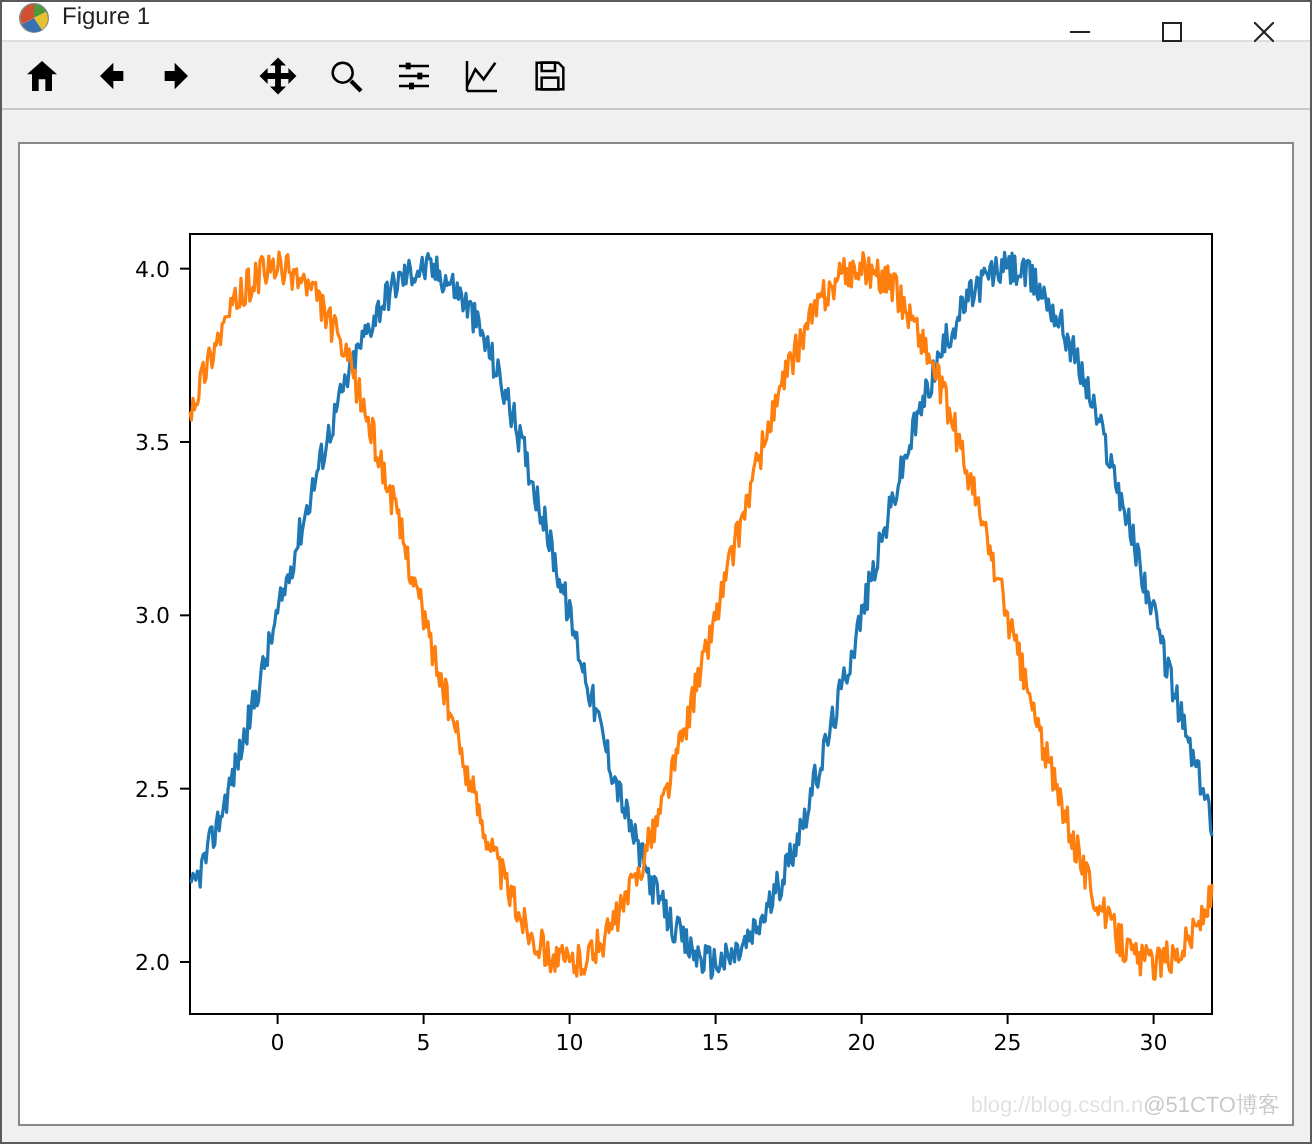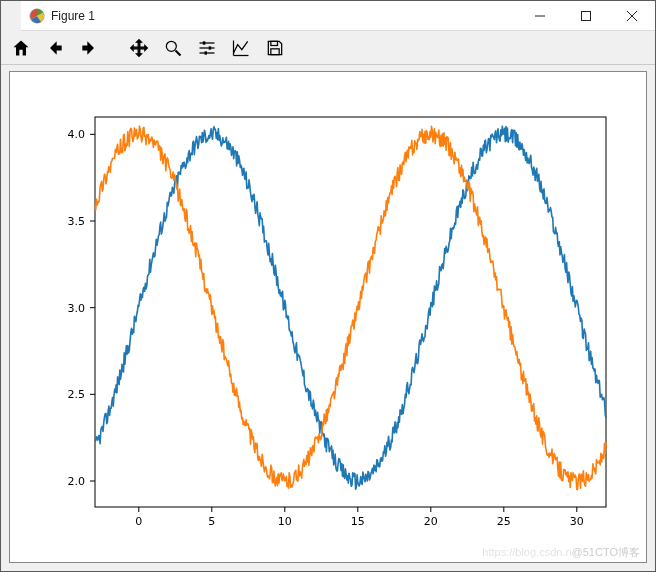--- a/index.html
+++ b/index.html
@@ -1,18 +1,18 @@
 <!DOCTYPE html>
 <html><head>
 <meta charset="utf-8">
 <style>
   html,body{margin:0;padding:0;font-family:"Segoe UI",Arial,sans-serif;font-size:12px;background:#1a1a1a;}
   .window{width:656px;height:572px;box-sizing:border-box;background:#f0f0f0;border:1px solid #5a5a5a;position:relative;}
   
-  .titlebar{height:30px;background:#fff;display:flex;align-items:center;padding:0 0 0 8px;border-bottom:1px solid #ddd;box-sizing:border-box;margin-left:20px;}
+  .titlebar{height:20px;background:#fff;display:flex;align-items:flex-start;padding:0 0 0 8px;border-bottom:1px solid #ddd;box-sizing:border-box;}
   .titlebar .app-icon{width:16px;height:16px;margin-right:6px;}
   .titlebar .title{flex:0 0 auto;color:#222;font-size:12px;}
   .titlebar .spacer{flex:1 1 auto;}
   .win-btn{width:46px;height:30px;display:flex;align-items:center;justify-content:center;color:#222;}
   .win-btn svg{width:10px;height:10px;}
   
   .toolbar{height:34px;background:#f0f0f0;display:flex;align-items:center;padding:0 8px;gap:10px;border-bottom:1px solid #c9c9c9;box-sizing:border-box;}
   .tool{width:24px;height:24px;display:flex;align-items:center;justify-content:center;color:#000;}
   .tool svg{width:20px;height:20px;stroke:#000;fill:none;stroke-width:1.5;}
   .tool.fill svg{fill:#000;stroke:none;}
@@ -163,17 +163,17 @@
           <text x="75" y="152.99999999999997" text-anchor="end">3.5</text>
         </g>
         <g class="tick">
           <line x1="85" y1="62.33333333333327" x2="80" y2="62.33333333333327"></line>
           <text x="75" y="66.33333333333327" text-anchor="end">4.0</text>
         </g>
         <path class="series" stroke="#1f77b4" d="M85.0 369.2 L85.7 368.8 L86.5 364.7 L87.2 366.3 L87.9 368.1 L88.7 363.6 L89.4 364.0 L90.1 371.6 L90.8 358.5 L91.6 355.3 L92.3 354.6 L93.0 359.4 L93.8 350.1 L94.5 344.6 L95.2 341.7 L96.0 341.4 L96.7 351.7 L97.4 350.4 L98.1 339.2 L98.9 334.0 L99.6 343.4 L100.3 336.3 L101.1 336.3 L101.8 330.9 L102.5 325.6 L103.3 334.2 L104.0 323.1 L104.7 317.1 L105.4 320.3 L106.2 312.7 L106.9 320.9 L107.6 304.9 L108.4 309.9 L109.1 312.6 L109.8 298.0 L110.5 307.4 L111.3 302.2 L112.0 292.4 L112.7 298.1 L113.5 300.0 L114.2 280.9 L114.9 292.1 L115.7 281.2 L116.4 273.7 L117.1 282.1 L117.8 273.5 L118.6 280.9 L119.3 278.4 L120.0 269.6 L120.8 260.6 L121.5 256.3 L122.2 262.2 L123.0 257.6 L123.7 260.7 L124.4 244.3 L125.2 247.3 L125.9 249.6 L126.6 243.2 L127.3 240.0 L128.1 233.3 L128.8 234.5 L129.5 228.4 L130.3 221.9 L131.0 228.1 L131.7 222.6 L132.4 225.4 L133.2 217.1 L133.9 215.4 L134.6 219.3 L135.4 211.4 L136.1 216.9 L136.8 213.8 L137.6 203.8 L138.3 202.7 L139.0 201.7 L139.8 187.3 L140.5 200.1 L141.2 193.1 L141.9 189.1 L142.7 184.7 L143.4 180.8 L144.1 184.9 L144.9 183.9 L145.6 174.9 L146.3 167.3 L147.1 173.1 L147.8 168.2 L148.5 163.9 L149.2 162.5 L150.0 153.5 L150.7 150.1 L151.4 162.2 L152.2 158.3 L152.9 153.3 L153.6 147.8 L154.3 140.7 L155.1 149.1 L155.8 146.5 L156.5 145.4 L157.3 130.2 L158.0 133.9 L158.7 130.7 L159.5 124.1 L160.2 120.2 L160.9 124.0 L161.6 123.5 L162.4 115.4 L163.1 118.0 L163.8 121.3 L164.6 112.4 L165.3 105.6 L166.0 110.3 L166.8 103.8 L167.5 114.2 L168.2 100.6 L168.9 100.0 L169.7 101.9 L170.4 102.2 L171.1 93.6 L171.9 96.2 L172.6 90.7 L173.3 94.7 L174.1 90.0 L174.8 93.5 L175.5 96.2 L176.3 93.2 L177.0 86.1 L177.7 90.8 L178.4 81.4 L179.2 78.6 L179.9 88.8 L180.6 82.0 L181.4 81.1 L182.1 82.7 L182.8 70.4 L183.6 69.1 L184.3 82.8 L185.0 74.2 L185.7 69.9 L186.5 64.6 L187.2 68.8 L187.9 76.5 L188.7 72.7 L189.4 64.2 L190.1 64.2 L190.9 65.4 L191.6 70.7 L192.3 60.5 L193.0 70.0 L193.8 63.6 L194.5 58.2 L195.2 62.1 L196.0 70.4 L196.7 67.4 L197.4 69.0 L198.1 66.5 L198.9 63.6 L199.6 66.2 L200.3 62.1 L201.1 56.7 L201.8 63.9 L202.5 67.3 L203.3 57.1 L204.0 54.8 L204.7 57.5 L205.4 57.4 L206.2 66.3 L206.9 60.2 L207.6 67.7 L208.4 56.5 L209.1 68.1 L209.8 63.6 L210.6 70.3 L211.3 74.0 L212.0 72.4 L212.8 65.8 L213.5 70.7 L214.2 69.5 L214.9 70.3 L215.7 68.3 L216.4 65.2 L217.1 76.7 L217.9 76.9 L218.6 69.4 L219.3 77.7 L220.1 71.9 L220.8 75.0 L221.5 83.4 L222.2 80.8 L223.0 74.7 L223.7 86.6 L224.4 79.1 L225.2 78.7 L225.9 80.1 L226.6 94.0 L227.3 79.7 L228.1 91.4 L228.8 83.9 L229.5 87.8 L230.3 95.7 L231.0 93.3 L231.7 95.7 L232.5 103.3 L233.2 97.8 L233.9 96.3 L234.7 106.9 L235.4 107.5 L236.1 99.7 L236.8 116.6 L237.6 115.1 L238.3 115.9 L239.0 107.9 L239.8 113.3 L240.5 120.4 L241.2 125.5 L242.0 129.7 L242.7 123.2 L243.4 127.5 L244.1 122.3 L244.9 134.5 L245.6 141.3 L246.3 135.9 L247.1 129.7 L247.8 142.3 L248.5 145.9 L249.3 153.6 L250.0 140.8 L250.7 145.1 L251.4 146.9 L252.2 146.7 L252.9 160.8 L253.6 154.4 L254.4 170.1 L255.1 168.6 L255.8 168.8 L256.5 169.2 L257.3 178.5 L258.0 183.0 L258.7 171.4 L259.5 183.4 L260.2 189.6 L260.9 186.8 L261.7 193.1 L262.4 181.5 L263.1 190.7 L263.9 200.7 L264.6 203.3 L265.3 193.4 L266.0 198.7 L266.8 213.3 L267.5 204.8 L268.2 214.6 L269.0 221.4 L269.7 217.8 L270.4 223.9 L271.1 220.5 L271.9 225.0 L272.6 219.4 L273.3 237.9 L274.1 236.7 L274.8 228.3 L275.5 231.8 L276.3 245.5 L277.0 243.6 L277.7 246.9 L278.4 244.3 L279.2 257.9 L279.9 258.6 L280.6 260.4 L281.4 264.0 L282.1 259.8 L282.8 269.2 L283.6 272.1 L284.3 277.8 L285.0 280.9 L285.8 274.8 L286.5 270.7 L287.2 288.3 L287.9 282.3 L288.7 283.3 L289.4 284.0 L290.1 287.3 L290.9 291.0 L291.6 295.5 L292.3 299.9 L293.1 303.9 L293.8 298.3 L294.5 312.9 L295.2 314.8 L296.0 319.7 L296.7 319.1 L297.4 316.4 L298.2 317.9 L298.9 328.5 L299.6 318.9 L300.4 320.3 L301.1 333.9 L301.8 332.2 L302.5 337.0 L303.3 328.0 L304.0 331.9 L304.7 343.4 L305.5 338.3 L306.2 345.4 L306.9 349.6 L307.6 340.3 L308.4 348.1 L309.1 348.3 L309.8 361.3 L310.6 350.1 L311.3 349.8 L312.0 359.4 L312.8 361.5 L313.5 364.0 L314.2 362.2 L315.0 375.0 L315.7 366.4 L316.4 379.6 L317.1 366.2 L317.9 367.1 L318.6 369.8 L319.3 379.7 L320.1 376.2 L320.8 377.5 L321.5 373.7 L322.3 386.5 L323.0 378.2 L323.7 392.9 L324.4 390.7 L325.2 382.0 L325.9 395.5 L326.6 398.9 L327.4 398.9 L328.1 391.5 L328.8 386.6 L329.6 387.2 L330.3 391.0 L331.0 398.5 L331.7 391.5 L332.5 404.2 L333.2 392.8 L333.9 404.6 L334.7 406.5 L335.4 396.9 L336.1 402.0 L336.9 407.9 L337.6 403.6 L338.3 411.1 L339.0 401.4 L339.8 405.5 L340.5 407.3 L341.2 414.2 L342.0 413.0 L342.7 400.8 L343.4 404.5 L344.1 401.3 L344.9 401.7 L345.6 417.1 L346.3 415.2 L347.1 402.7 L347.8 410.1 L348.5 412.9 L349.3 413.9 L350.0 411.0 L350.7 404.5 L351.5 410.9 L352.2 412.5 L352.9 400.1 L353.6 403.6 L354.4 407.4 L355.1 409.8 L355.8 402.3 L356.6 405.7 L357.3 409.0 L358.0 399.6 L358.8 400.4 L359.5 407.9 L360.2 405.8 L360.9 401.5 L361.7 399.2 L362.4 396.2 L363.1 401.8 L363.9 393.1 L364.6 398.4 L365.3 394.0 L366.1 399.7 L366.8 387.7 L367.5 388.3 L368.2 394.4 L369.0 391.6 L369.7 394.9 L370.4 387.4 L371.2 385.6 L371.9 389.1 L372.6 388.7 L373.4 379.7 L374.1 381.1 L374.8 373.9 L375.5 384.2 L376.3 380.9 L377.0 370.3 L377.7 374.4 L378.5 364.2 L379.2 370.8 L379.9 377.9 L380.7 375.6 L381.4 368.1 L382.1 370.0 L382.8 355.9 L383.6 355.1 L384.3 360.9 L385.0 349.9 L385.8 359.1 L386.5 360.7 L387.2 350.5 L387.9 355.8 L388.7 344.9 L389.4 350.3 L390.1 337.7 L390.9 340.9 L391.6 342.3 L392.3 332.5 L393.1 341.6 L393.8 336.4 L394.5 332.9 L395.3 322.3 L396.0 325.6 L396.7 314.3 L397.4 310.6 L398.2 319.9 L398.9 321.6 L399.6 316.5 L400.4 312.2 L401.1 312.8 L401.8 298.3 L402.6 295.2 L403.3 298.2 L404.0 300.6 L404.7 296.3 L405.5 287.8 L406.2 281.6 L406.9 291.2 L407.7 291.7 L408.4 286.2 L409.1 272.4 L409.8 268.1 L410.6 272.4 L411.3 267.6 L412.0 261.9 L412.8 267.7 L413.5 269.5 L414.2 265.7 L415.0 264.9 L415.7 253.5 L416.4 255.0 L417.2 256.8 L417.9 247.2 L418.6 240.0 L419.3 236.2 L420.1 243.3 L420.8 230.8 L421.5 230.6 L422.3 234.6 L423.0 220.2 L423.7 232.7 L424.4 214.0 L425.2 218.4 L425.9 218.0 L426.6 208.8 L427.4 218.0 L428.1 214.0 L428.8 211.9 L429.6 194.6 L430.3 196.1 L431.0 198.7 L431.8 193.1 L432.5 191.8 L433.2 196.7 L433.9 188.7 L434.7 176.6 L435.4 181.4 L436.1 174.4 L436.9 177.9 L437.6 180.2 L438.3 177.6 L439.1 171.2 L439.8 168.6 L440.5 156.4 L441.2 166.7 L442.0 156.6 L442.7 155.6 L443.4 157.0 L444.2 154.6 L444.9 150.8 L445.6 152.3 L446.4 137.8 L447.1 134.6 L447.8 145.5 L448.5 133.8 L449.3 134.5 L450.0 129.3 L450.7 135.4 L451.5 126.0 L452.2 131.2 L452.9 117.9 L453.6 119.3 L454.4 126.6 L455.1 126.3 L455.8 124.3 L456.6 108.4 L457.3 118.6 L458.0 116.7 L458.8 103.9 L459.5 104.9 L460.2 106.6 L461.0 106.1 L461.7 95.4 L462.4 103.9 L463.1 90.2 L463.9 100.2 L464.6 101.6 L465.3 101.2 L466.1 94.8 L466.8 92.5 L467.5 97.1 L468.3 89.3 L469.0 86.6 L469.7 88.1 L470.4 76.4 L471.2 76.7 L471.9 84.3 L472.6 83.6 L473.4 73.0 L474.1 78.5 L474.8 69.1 L475.5 68.2 L476.3 80.8 L477.0 77.6 L477.7 72.5 L478.5 66.6 L479.2 67.2 L479.9 78.7 L480.7 63.4 L481.4 65.4 L482.1 62.1 L482.9 64.0 L483.6 65.0 L484.3 67.6 L485.0 61.1 L485.8 58.8 L486.5 70.7 L487.2 64.9 L488.0 56.8 L488.7 64.0 L489.4 68.2 L490.1 69.2 L490.9 57.8 L491.6 63.8 L492.3 54.2 L493.1 62.1 L493.8 61.6 L494.5 56.3 L495.3 69.7 L496.0 54.6 L496.7 68.6 L497.4 56.1 L498.2 70.2 L498.9 66.3 L499.6 66.0 L500.4 66.5 L501.1 59.7 L501.8 57.6 L502.6 70.8 L503.3 58.7 L504.0 58.2 L504.8 58.8 L505.5 73.6 L506.2 60.7 L506.9 75.1 L507.7 62.5 L508.4 75.2 L509.1 77.8 L509.9 70.0 L510.6 77.1 L511.3 77.1 L512.0 71.6 L512.8 76.5 L513.5 83.1 L514.2 77.6 L515.0 83.5 L515.7 88.4 L516.4 80.5 L517.2 90.9 L517.9 86.0 L518.6 90.5 L519.3 91.5 L520.1 85.9 L520.8 83.2 L521.5 95.3 L522.3 98.1 L523.0 103.1 L523.7 95.1 L524.5 98.2 L525.2 108.5 L525.9 101.0 L526.7 96.3 L527.4 109.3 L528.1 105.9 L528.8 102.4 L529.6 115.9 L530.3 119.7 L531.0 109.3 L531.8 120.8 L532.5 118.0 L533.2 127.0 L534.0 116.8 L534.7 128.1 L535.4 131.2 L536.1 131.5 L536.9 125.5 L537.6 131.7 L538.3 140.1 L539.1 137.6 L539.8 138.8 L540.5 135.6 L541.3 139.9 L542.0 145.1 L542.7 145.2 L543.4 159.8 L544.2 160.9 L544.9 161.8 L545.6 155.3 L546.4 161.4 L547.1 160.9 L547.8 171.2 L548.5 174.2 L549.3 169.7 L550.0 183.0 L550.7 174.7 L551.5 181.1 L552.2 183.4 L552.9 190.3 L553.7 187.9 L554.4 182.6 L555.1 196.4 L555.8 200.2 L556.6 190.5 L557.3 203.1 L558.0 210.6 L558.8 200.0 L559.5 203.1 L560.2 212.0 L561.0 221.2 L561.7 224.0 L562.4 214.5 L563.1 229.5 L563.9 223.8 L564.6 228.1 L565.3 234.9 L566.1 229.9 L566.8 228.3 L567.5 230.3 L568.3 235.1 L569.0 242.4 L569.7 243.0 L570.5 249.5 L571.2 246.1 L571.9 248.6 L572.6 265.8 L573.4 266.5 L574.1 257.0 L574.8 259.4 L575.6 262.0 L576.3 278.4 L577.0 275.2 L577.8 277.1 L578.5 270.9 L579.2 288.6 L579.9 287.4 L580.7 279.3 L581.4 292.2 L582.1 285.5 L582.9 296.2 L583.6 296.3 L584.3 299.0 L585.0 297.1 L585.8 310.8 L586.5 303.2 L587.2 309.5 L588.0 311.3 L588.7 308.3 L589.4 308.7 L590.2 325.1 L590.9 324.3 L591.6 322.3 L592.4 327.7 L593.1 326.7 L593.8 325.6 L594.5 329.2 L595.3 342.9 L596.0 346.1 "></path>
         <path class="series" stroke="#ff7f0e" d="M85.0 133.7 L85.7 138.0 L86.5 127.2 L87.2 132.9 L87.9 130.0 L88.7 130.3 L89.4 127.2 L90.1 114.6 L90.8 112.1 L91.6 109.2 L92.3 119.2 L93.0 117.3 L93.8 106.5 L94.5 102.0 L95.2 104.0 L96.0 111.8 L96.7 107.7 L97.4 99.7 L98.1 100.6 L98.9 94.5 L99.6 97.3 L100.3 100.3 L101.1 89.8 L101.8 89.3 L102.5 86.4 L103.3 86.5 L104.0 86.1 L104.7 86.3 L105.4 77.2 L106.2 80.4 L106.9 75.6 L107.6 72.2 L108.4 82.3 L109.1 81.6 L109.8 81.6 L110.5 67.2 L111.3 79.8 L112.0 80.7 L112.7 79.9 L113.5 63.0 L114.2 62.5 L114.9 78.6 L115.7 76.0 L116.4 71.6 L117.1 73.4 L117.8 59.5 L118.6 66.2 L119.3 74.4 L120.0 58.4 L120.8 56.3 L121.5 57.0 L122.2 65.4 L123.0 69.6 L123.7 66.1 L124.4 56.0 L125.2 64.0 L125.9 59.7 L126.6 57.5 L127.3 67.0 L128.1 65.2 L128.8 62.9 L129.5 54.0 L130.3 58.2 L131.0 64.9 L131.7 69.9 L132.4 66.1 L133.2 56.2 L133.9 55.4 L134.6 64.2 L135.4 64.3 L136.1 72.7 L136.8 62.8 L137.6 64.6 L138.3 62.4 L139.0 71.9 L139.8 67.3 L140.5 69.4 L141.2 67.0 L141.9 65.1 L142.7 69.1 L143.4 75.5 L144.1 68.1 L144.9 71.6 L145.6 72.8 L146.3 69.1 L147.1 69.7 L147.8 69.2 L148.5 78.2 L149.2 73.4 L150.0 74.5 L150.7 88.2 L151.4 75.7 L152.2 81.7 L152.9 91.8 L153.6 86.5 L154.3 83.5 L155.1 81.9 L155.8 98.7 L156.5 90.0 L157.3 85.8 L158.0 87.6 L158.7 94.0 L159.5 96.3 L160.2 98.0 L160.9 105.5 L161.6 106.1 L162.4 105.5 L163.1 100.0 L163.8 108.2 L164.6 102.6 L165.3 105.0 L166.0 112.4 L166.8 117.0 L167.5 113.2 L168.2 129.1 L168.9 123.9 L169.7 117.3 L170.4 133.5 L171.1 133.5 L171.9 127.5 L172.6 135.7 L173.3 138.6 L174.1 136.6 L174.8 146.0 L175.5 149.3 L176.3 137.2 L177.0 139.6 L177.7 158.2 L178.4 156.8 L179.2 161.4 L179.9 158.3 L180.6 153.6 L181.4 169.5 L182.1 159.5 L182.8 172.2 L183.6 173.9 L184.3 172.0 L185.0 170.8 L185.7 184.8 L186.5 171.2 L187.2 176.8 L187.9 177.5 L188.7 184.5 L189.4 183.0 L190.1 196.9 L190.9 187.4 L191.6 199.4 L192.3 200.9 L193.0 207.3 L193.8 201.5 L194.5 217.2 L195.2 219.6 L196.0 216.7 L196.7 221.0 L197.4 217.0 L198.1 220.4 L198.9 222.5 L199.6 227.1 L200.3 222.7 L201.1 231.8 L201.8 242.4 L202.5 233.8 L203.3 241.6 L204.0 238.6 L204.7 246.4 L205.4 244.7 L206.2 260.3 L206.9 253.2 L207.6 251.2 L208.4 265.7 L209.1 264.3 L209.8 271.1 L210.6 264.8 L211.3 272.5 L212.0 280.0 L212.8 267.6 L213.5 270.6 L214.2 287.8 L214.9 284.5 L215.7 285.9 L216.4 287.4 L217.1 290.6 L217.9 294.0 L218.6 288.8 L219.3 296.2 L220.1 304.8 L220.8 302.2 L221.5 311.3 L222.2 311.2 L223.0 320.3 L223.7 311.4 L224.4 323.3 L225.2 318.5 L225.9 323.8 L226.6 316.4 L227.3 324.3 L228.1 324.1 L228.8 335.4 L229.5 330.4 L230.3 339.6 L231.0 338.3 L231.7 346.9 L232.5 345.7 L233.2 352.6 L233.9 349.2 L234.7 352.7 L235.4 353.7 L236.1 347.5 L236.8 353.2 L237.6 351.7 L238.3 351.9 L239.0 357.3 L239.8 356.7 L240.5 372.3 L241.2 357.8 L242.0 361.4 L242.7 367.1 L243.4 364.7 L244.1 376.0 L244.9 380.8 L245.6 371.0 L246.3 375.9 L247.1 371.6 L247.8 386.6 L248.5 388.5 L249.3 384.3 L250.0 387.0 L250.7 389.3 L251.4 394.3 L252.2 382.3 L252.9 388.4 L253.6 394.3 L254.4 399.9 L255.1 395.8 L255.8 394.6 L256.5 397.9 L257.3 404.3 L258.0 405.1 L258.7 403.9 L259.5 406.8 L260.2 401.3 L260.9 393.1 L261.7 395.9 L262.4 410.7 L263.1 410.4 L263.9 399.1 L264.6 408.7 L265.3 413.9 L266.0 409.2 L266.8 405.4 L267.5 413.7 L268.2 401.7 L269.0 410.9 L269.7 402.5 L270.4 403.9 L271.1 400.7 L271.9 407.9 L272.6 408.7 L273.3 402.1 L274.1 405.2 L274.8 408.8 L275.5 408.0 L276.3 404.6 L277.0 414.3 L277.7 411.2 L278.4 416.1 L279.2 400.7 L279.9 404.4 L280.6 415.3 L281.4 412.8 L282.1 415.0 L282.8 412.2 L283.6 408.6 L284.3 401.3 L285.0 399.6 L285.8 398.3 L286.5 407.9 L287.2 405.0 L287.9 409.3 L288.7 393.0 L289.4 403.8 L290.1 399.8 L290.9 401.3 L291.6 406.1 L292.3 397.2 L293.1 391.1 L293.8 387.4 L294.5 394.3 L295.2 389.7 L296.0 392.5 L296.7 383.8 L297.4 389.9 L298.2 379.4 L298.9 393.3 L299.6 384.4 L300.4 375.7 L301.1 380.8 L301.8 383.6 L302.5 374.0 L303.3 373.8 L304.0 380.0 L304.7 367.3 L305.5 365.1 L306.2 366.5 L306.9 365.7 L307.6 364.8 L308.4 370.6 L309.1 361.8 L309.8 365.6 L310.6 367.7 L311.3 365.9 L312.0 360.5 L312.8 350.6 L313.5 353.3 L314.2 342.1 L315.0 346.8 L315.7 351.7 L316.4 337.9 L317.1 349.0 L317.9 336.3 L318.6 340.8 L319.3 332.7 L320.1 334.7 L320.8 326.2 L321.5 325.4 L322.3 322.4 L323.0 321.5 L323.7 319.8 L324.4 326.7 L325.2 319.5 L325.9 308.8 L326.6 305.9 L327.4 313.1 L328.1 302.5 L328.8 304.6 L329.6 294.9 L330.3 293.6 L331.0 298.5 L331.7 292.6 L332.5 292.4 L333.2 297.5 L333.9 281.5 L334.7 291.5 L335.4 277.2 L336.1 271.8 L336.9 283.8 L337.6 265.0 L338.3 273.5 L339.0 262.2 L339.8 271.1 L340.5 262.3 L341.2 253.9 L342.0 253.6 L342.7 248.1 L343.4 252.0 L344.1 257.2 L344.9 241.1 L345.6 249.0 L346.3 240.2 L347.1 234.2 L347.8 237.9 L348.5 229.9 L349.3 237.4 L350.0 228.8 L350.7 219.2 L351.5 226.2 L352.2 214.4 L352.9 218.1 L353.6 210.8 L354.4 204.9 L355.1 202.2 L355.8 201.2 L356.6 210.5 L357.3 199.0 L358.0 190.3 L358.8 189.1 L359.5 201.2 L360.2 188.1 L360.9 185.8 L361.7 184.2 L362.4 187.6 L363.1 175.8 L363.9 175.6 L364.6 181.4 L365.3 169.4 L366.1 168.1 L366.8 162.4 L367.5 159.3 L368.2 154.5 L369.0 158.1 L369.7 155.7 L370.4 162.3 L371.2 143.8 L371.9 151.3 L372.6 149.7 L373.4 147.2 L374.1 138.9 L374.8 144.0 L375.5 143.5 L376.3 128.8 L377.0 138.1 L377.7 125.6 L378.5 130.9 L379.2 124.7 L379.9 121.0 L380.7 120.8 L381.4 114.1 L382.1 122.5 L382.8 108.5 L383.6 116.2 L384.3 105.5 L385.0 104.3 L385.8 106.7 L386.5 114.8 L387.2 100.9 L387.9 95.5 L388.7 108.5 L389.4 108.4 L390.1 92.8 L390.9 96.8 L391.6 102.3 L392.3 91.5 L393.1 89.8 L393.8 92.6 L394.5 84.2 L395.3 80.3 L396.0 89.6 L396.7 81.1 L397.4 78.3 L398.2 86.0 L398.9 75.1 L399.6 76.7 L400.4 74.6 L401.1 76.2 L401.8 68.3 L402.6 82.9 L403.3 77.2 L404.0 80.5 L404.7 68.9 L405.5 70.9 L406.2 71.5 L406.9 77.4 L407.7 67.4 L408.4 68.6 L409.1 66.7 L409.8 59.5 L410.6 64.7 L411.3 64.0 L412.0 57.3 L412.8 69.8 L413.5 62.3 L414.2 70.9 L415.0 59.5 L415.7 71.5 L416.4 58.5 L417.2 61.2 L417.9 67.2 L418.6 64.8 L419.3 67.6 L420.1 59.5 L420.8 65.2 L421.5 54.3 L422.3 58.5 L423.0 69.9 L423.7 65.9 L424.4 56.9 L425.2 71.7 L425.9 60.6 L426.6 64.9 L427.4 63.3 L428.1 65.8 L428.8 58.0 L429.6 72.2 L430.3 74.4 L431.0 63.4 L431.8 73.8 L432.5 61.7 L433.2 74.1 L433.9 60.9 L434.7 72.5 L435.4 65.5 L436.1 78.3 L436.9 64.9 L437.6 65.0 L438.3 66.7 L439.1 83.8 L439.8 82.7 L440.5 70.9 L441.2 87.2 L442.0 76.7 L442.7 83.6 L443.4 85.1 L444.2 91.8 L444.9 80.4 L445.6 87.8 L446.4 86.1 L447.1 88.6 L447.8 88.0 L448.5 87.1 L449.3 101.1 L450.0 95.7 L450.7 104.7 L451.5 93.2 L452.2 103.8 L452.9 97.2 L453.6 109.7 L454.4 105.1 L455.1 109.3 L455.8 108.7 L456.6 109.5 L457.3 116.4 L458.0 117.7 L458.8 109.9 L459.5 111.3 L460.2 129.4 L461.0 116.4 L461.7 121.5 L462.4 119.3 L463.1 121.8 L463.9 139.6 L464.6 132.0 L465.3 136.1 L466.1 141.1 L466.8 143.1 L467.5 134.7 L468.3 153.5 L469.0 145.3 L469.7 145.2 L470.4 152.2 L471.2 148.7 L471.9 160.2 L472.6 164.6 L473.4 163.4 L474.1 172.6 L474.8 166.1 L475.5 164.8 L476.3 175.0 L477.0 166.8 L477.7 180.4 L478.5 177.6 L479.2 176.9 L479.9 185.6 L480.7 190.5 L481.4 189.0 L482.1 190.4 L482.9 189.2 L483.6 196.0 L484.3 204.9 L485.0 200.9 L485.8 208.0 L486.5 204.7 L487.2 218.5 L488.0 217.6 L488.7 217.1 L489.4 217.4 L490.1 217.7 L490.9 217.6 L491.6 225.1 L492.3 235.7 L493.1 233.5 L493.8 234.3 L494.5 247.0 L495.3 240.3 L496.0 237.8 L496.7 244.3 L497.4 248.1 L498.2 245.6 L498.9 255.2 L499.6 249.6 L500.4 267.8 L501.1 254.9 L501.8 272.3 L502.6 262.6 L503.3 271.1 L504.0 274.3 L504.8 274.7 L505.5 279.0 L506.2 283.0 L506.9 279.5 L507.7 288.8 L508.4 291.2 L509.1 287.2 L509.9 293.2 L510.6 291.6 L511.3 307.7 L512.0 302.3 L512.8 311.6 L513.5 299.3 L514.2 308.9 L515.0 309.3 L515.7 306.7 L516.4 323.1 L517.2 312.2 L517.9 322.5 L518.6 320.3 L519.3 330.4 L520.1 322.4 L520.8 328.0 L521.5 339.3 L522.3 333.6 L523.0 338.8 L523.7 331.6 L524.5 349.0 L525.2 345.6 L525.9 352.2 L526.7 343.9 L527.4 358.5 L528.1 359.0 L528.8 345.9 L529.6 352.8 L530.3 362.3 L531.0 365.0 L531.8 356.1 L532.5 372.1 L533.2 359.3 L534.0 361.1 L534.7 363.8 L535.4 373.5 L536.1 377.8 L536.9 382.2 L537.6 383.2 L538.3 381.8 L539.1 385.4 L539.8 381.0 L540.5 383.1 L541.3 383.6 L542.0 377.1 L542.7 391.8 L543.4 386.7 L544.2 381.6 L544.9 383.3 L545.6 387.6 L546.4 387.3 L547.1 385.2 L547.8 396.4 L548.5 404.2 L549.3 390.1 L550.0 405.9 L550.7 390.4 L551.5 408.1 L552.2 408.8 L552.9 408.1 L553.7 397.5 L554.4 397.8 L555.1 398.0 L555.8 402.8 L556.6 400.5 L557.3 404.9 L558.0 399.7 L558.8 409.6 L559.5 404.3 L560.2 415.5 L561.0 400.6 L561.7 406.2 L562.4 408.3 L563.1 400.8 L563.9 403.4 L564.6 405.5 L565.3 403.1 L566.1 406.1 L566.8 417.4 L567.5 417.6 L568.3 407.0 L569.0 402.0 L569.7 402.3 L570.5 416.2 L571.2 404.0 L571.9 402.2 L572.6 409.1 L573.4 398.9 L574.1 409.8 L574.8 413.3 L575.6 414.2 L576.3 400.8 L577.0 404.1 L577.8 408.0 L578.5 402.5 L579.2 409.1 L579.9 407.7 L580.7 407.7 L581.4 403.6 L582.1 406.1 L582.9 391.9 L583.6 397.8 L584.3 396.0 L585.0 399.8 L585.8 401.8 L586.5 387.5 L587.2 389.6 L588.0 391.0 L588.7 390.8 L589.4 388.7 L590.2 392.9 L590.9 381.2 L591.6 389.9 L592.4 382.9 L593.1 386.2 L593.8 386.1 L594.5 371.3 L595.3 381.4 L596.0 369.9 "></path>
       </svg>
     <div class="watermark">
-      <span class="faint">https://blog.csdn.n</span><span>@51CTO博客</span>
+      <span class="faint">blog://blog.csdn.n</span><span>@51CTO博客</span>
     </div>
   </div>
 
 </div>
 
 </body></html>

